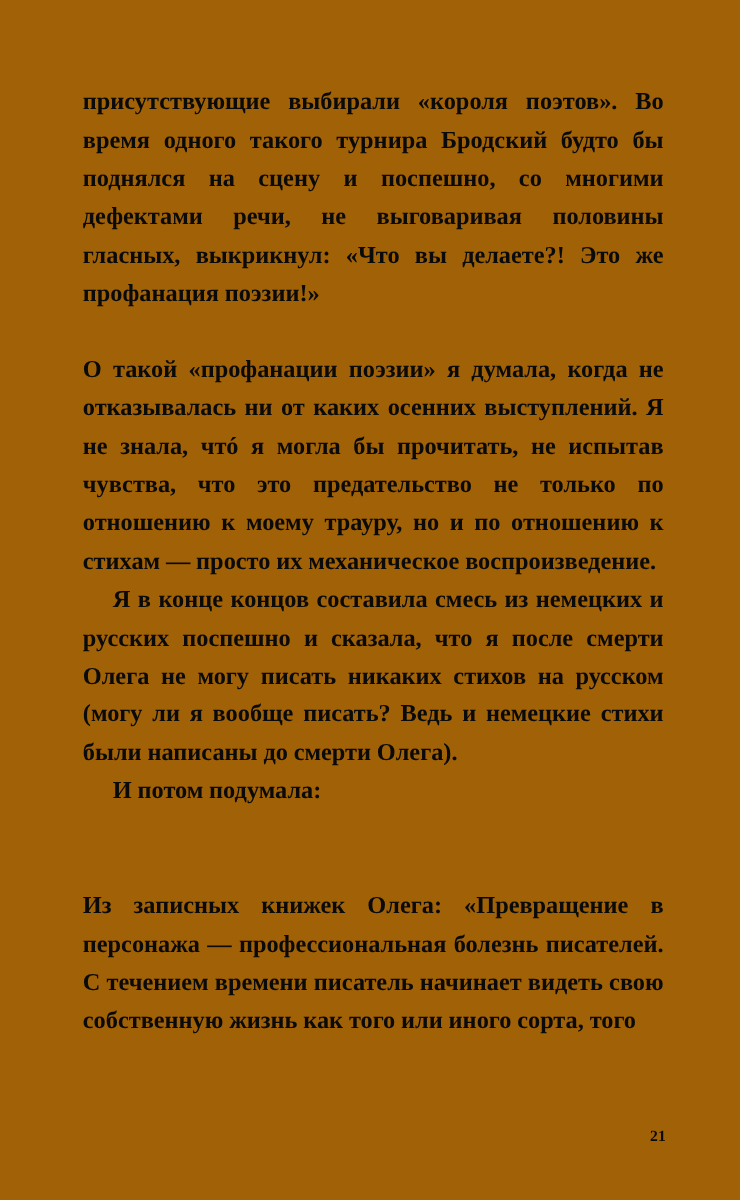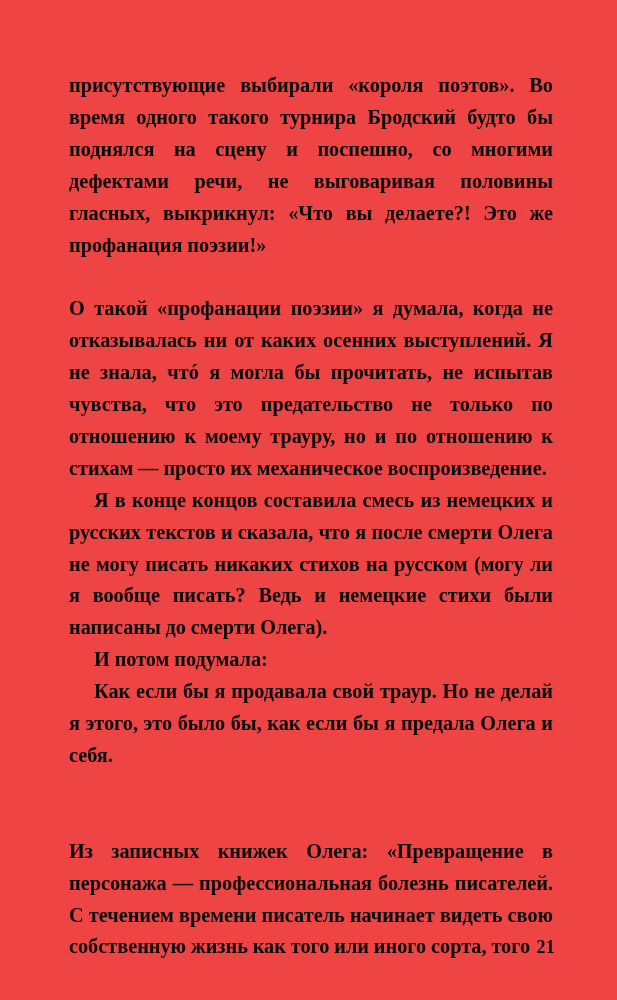--- a/index.html
+++ b/index.html
@@ -16,21 +16,21 @@
     color: #0a0a0a;
     -webkit-font-smoothing: antialiased;
   }
 
   .page {
     position: absolute;
     left: 0;
     top: 0;
     width: 617px;
     height: 1000px;
-    background: #ef4444;
+    background: #a16207;
   }
 
   .text-column {
     position: absolute;
     left: 69px;
     top: 70px;
     width: 484px;
   }
 
   .para {
@@ -51,43 +51,42 @@
 
   
   .block-gap {
     height: 31.9px;
   }
 
   .page-number {
     position: absolute;
     right: 62px;
     top: 938px;
-    font-size: 18px;
+    font-size: 13px;
     font-weight: bold;
     line-height: 18px;
     letter-spacing: 0.2px;
     color: #0a0a0a;
     text-align: center;
   }
 </style>
 </head>
 <body>
 
 <div class="page">
 
   <div class="text-column">
 
     <p class="para">присутствующие выбирали «короля поэтов». Во время одного такого турнира Бродский будто бы поднялся на сцену и поспешно, со многими дефектами речи, не выговаривая половины гласных, выкрикнул: «Что вы делаете?! Это же профанация поэзии!»</p>
 
     <div class="block-gap"></div>
 
     <p class="para">О такой «профанации поэзии» я думала, когда не отказывалась ни от каких осенних выступлений. Я не знала, чтó я могла бы прочитать, не испытав чувства, что это предательство не только по отношению к моему трауру, но и по отношению к стихам — просто их механическое воспроизведение.</p>
-    <p class="para indent">Я в конце концов составила смесь из немецких и русских текстов и сказала, что я после смерти Олега не могу писать никаких стихов на русском (могу ли я вообще писать? Ведь и немецкие стихи были написаны до смерти Олега).</p>
+    <p class="para indent">Я в конце концов составила смесь из немецких и русских поспешно и сказала, что я после смерти Олега не могу писать никаких стихов на русском (могу ли я вообще писать? Ведь и немецкие стихи были написаны до смерти Олега).</p>
     <p class="para indent">И потом подумала:</p>
-    <p class="para indent">Как если бы я продавала свой траур. Но не делай я этого, это было бы, как если бы я предала Олега и себя.</p>
 
     <div class="block-gap"></div>
 
 
     <div class="block-gap"></div>
 
     <p class="para">Из записных книжек Олега: «Превращение в персонажа — профессиональная болезнь писателей. С течением времени писатель начинает видеть свою собственную жизнь как того или иного сорта, того</p>
 
   </div>
 

